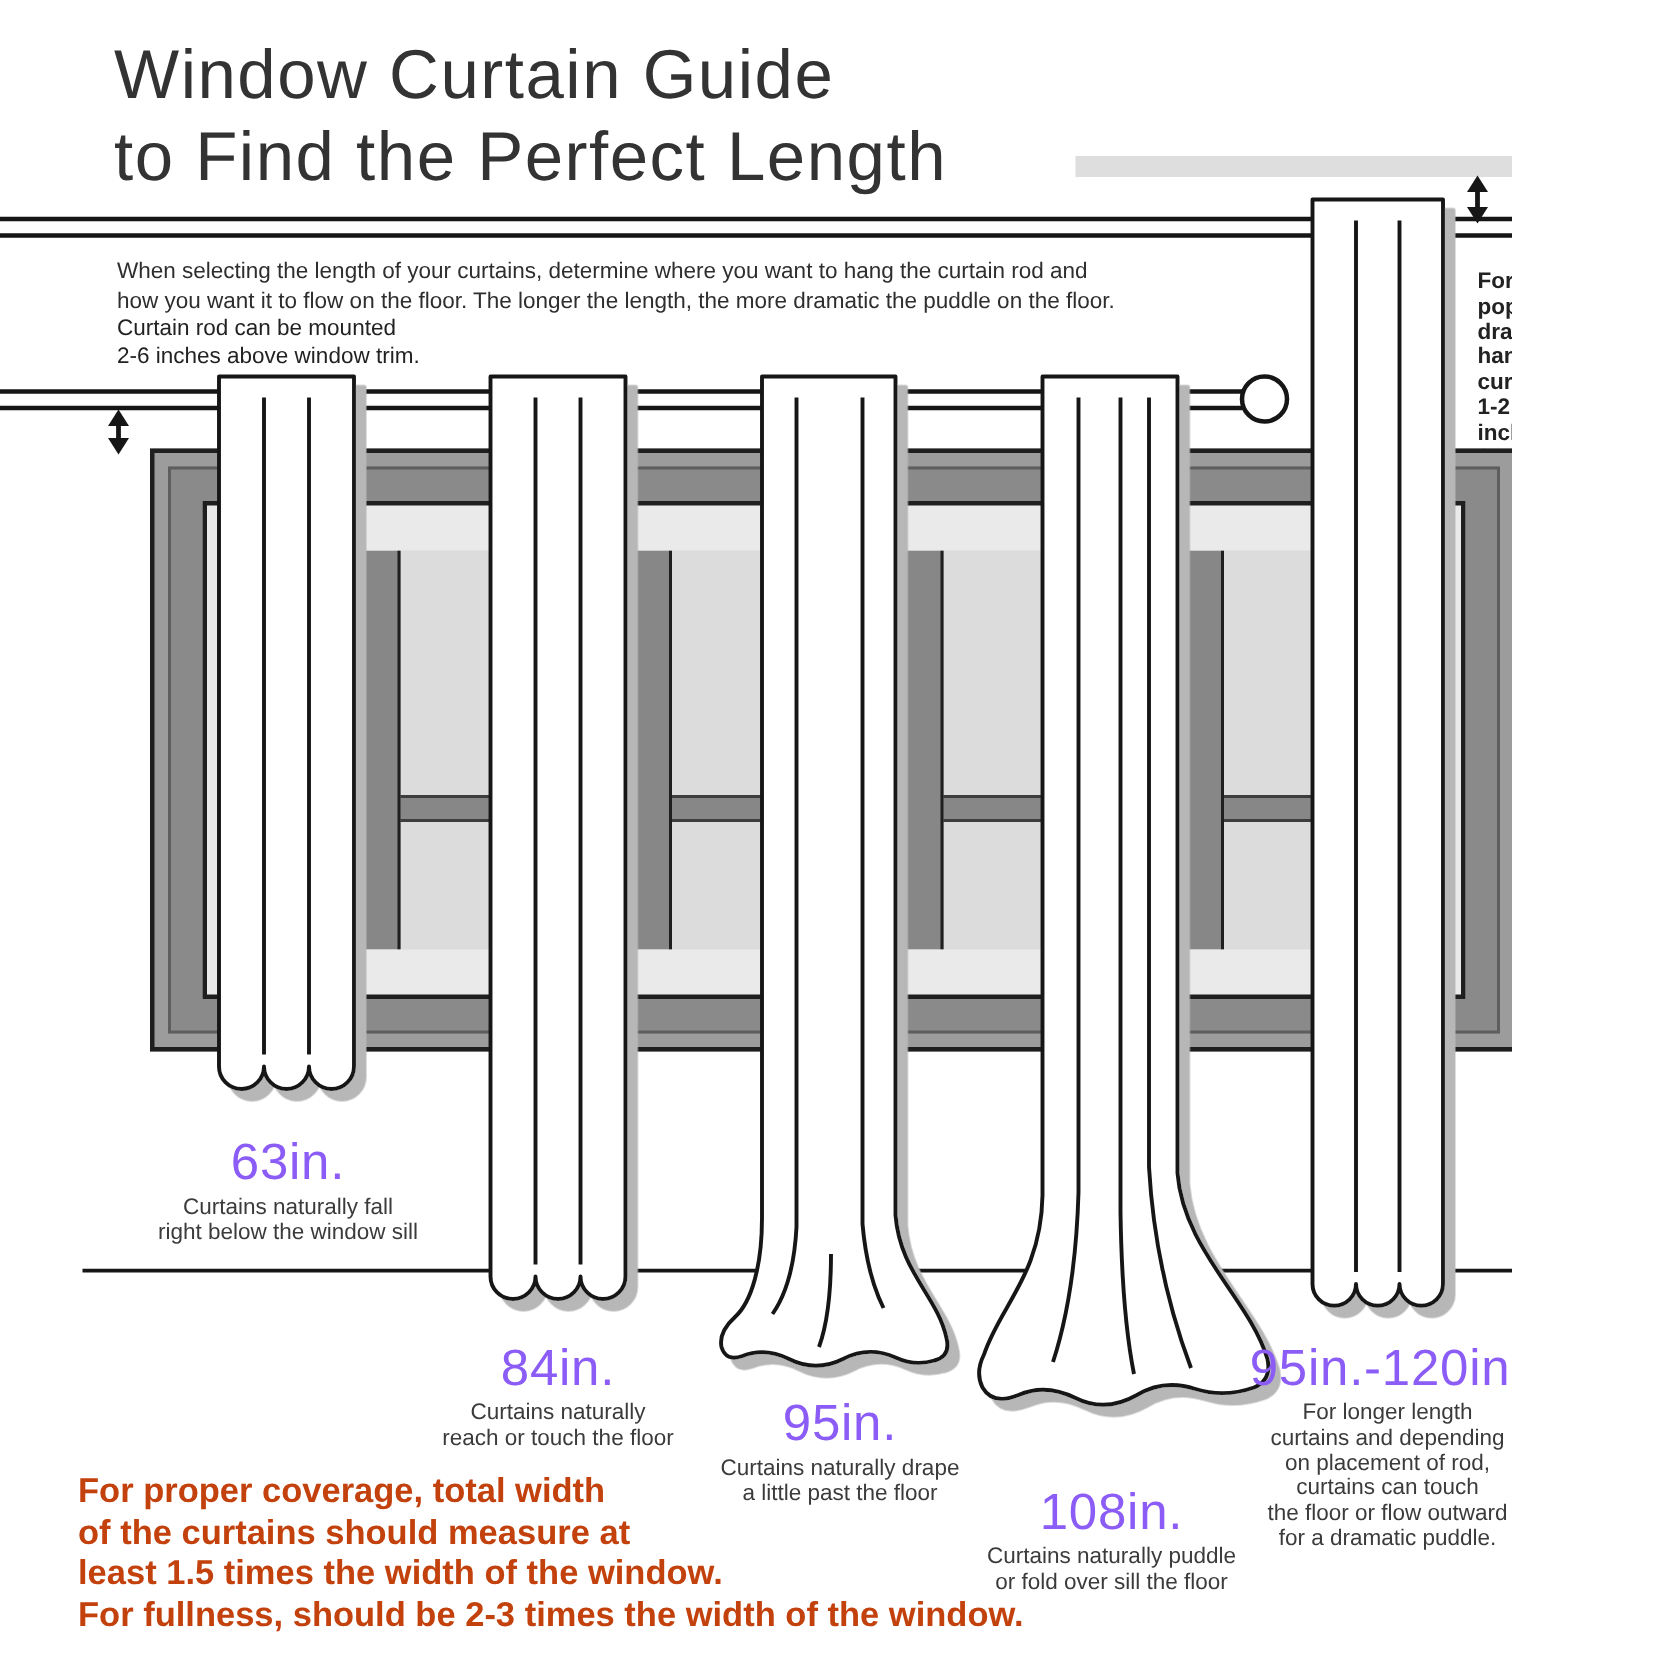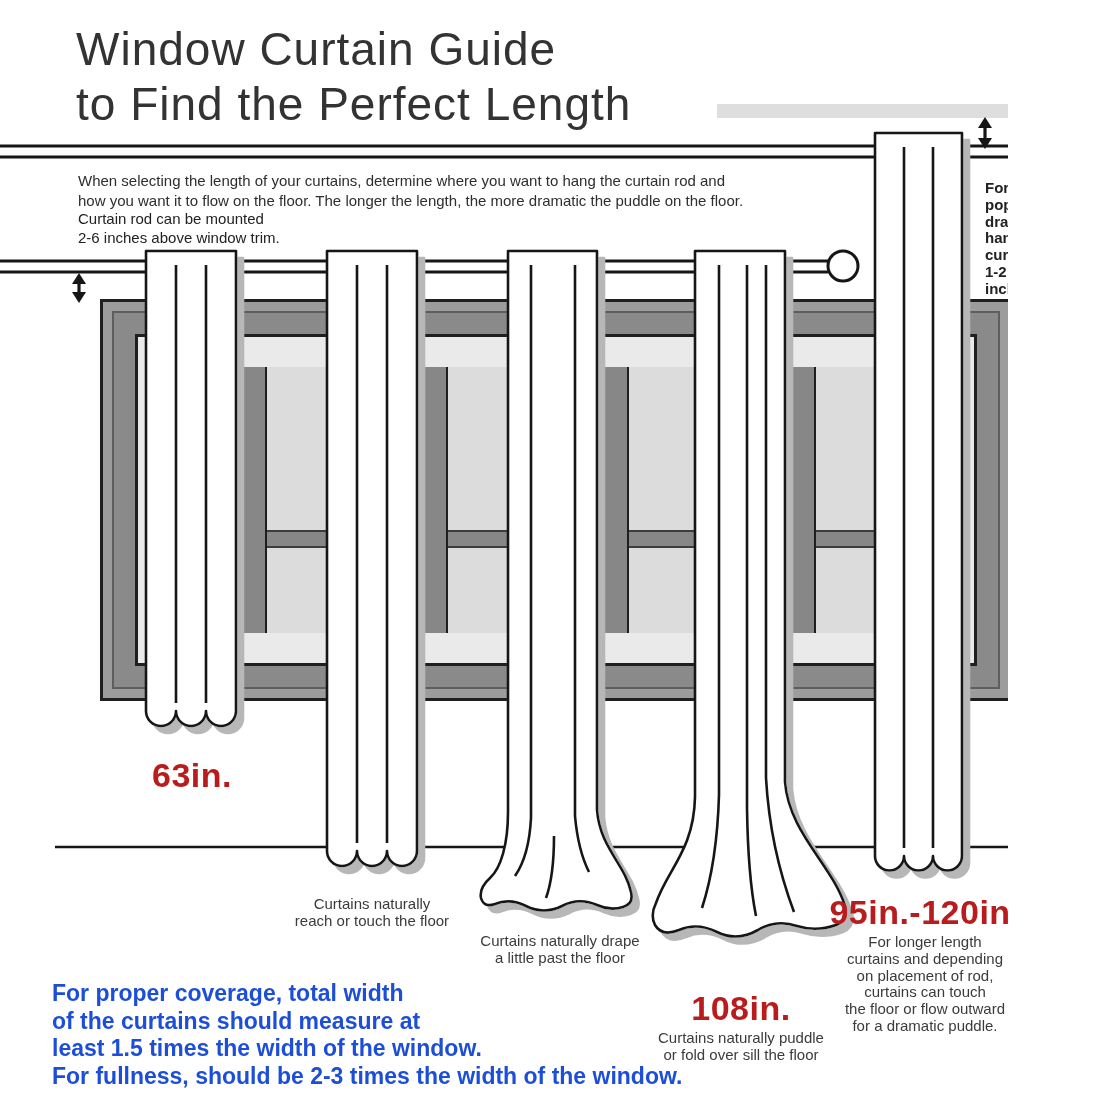--- a/index.html
+++ b/index.html
@@ -56,33 +56,33 @@
     position:absolute; top:0; bottom:0; width:82px;
     background:#878787; border-left:2.5px solid #1f1f1f; border-right:2.5px solid #1f1f1f;
     box-sizing:border-box;
   }
   .overlay{ left:0; top:0; width:1120px; height:1120px; pointer-events:none; }
   .overlay line, .overlay path{ stroke:#161616; }
   .overlay polygon{ fill:#161616; stroke:none; }
   
   .curtain-label{ text-align:center; }
   .curtain-label .size{
-    font-size:34px; font-weight:700; letter-spacing:0.5px; color:#b91c1c; line-height:38px;
+    font-size:34px; font-weight:400; letter-spacing:0.5px; color:#8b5cf6; line-height:38px;
   }
   .curtain-label .desc{
     margin-top:3px; font-size:15px; line-height:16.8px; color:#3b3b3b; white-space:pre-line;
   }
   .label-a{ left:82px;  top:756px; width:220px; }
   .label-b{ left:262px; top:893px; width:220px; }
   .label-c{ left:448px; top:930px; width:224px; }
   .label-d{ left:626px; top:989px; width:230px; }
   .label-e{ left:810px; top:893px; width:230px; }
   .footer-note{
     left:52px; top:980px;
-    font-size:23px; line-height:27.5px; font-weight:bold; color:#1d4ed8; white-space:pre-line;
+    font-size:23px; line-height:27.5px; font-weight:bold; color:#c2410c; white-space:pre-line;
   }
 </style>
 </head>
 <body>
 
 <div class="stage">
 
   <div class="abs ceiling-bar"></div>
 
   <div class="abs title">Window Curtain Guide
@@ -184,26 +184,30 @@
     </g>
 
     <g filter="url(#curtainShadow)" stroke-width="2.6" stroke-linejoin="round">
       <path d="M875,133 L962,133 L962,856 a14.5,14.5 0 0 1 -29,0 a14.5,14.5 0 0 1 -29,0 a14.5,14.5 0 0 1 -29,0 Z" fill="#ffffff"></path>
       <path d="M904,147 V848 M933,147 V848" fill="none"></path>
     </g>
   </svg>
 
   <div class="abs curtain-label label-a">
     <div class="size">63in.</div>
+    <div class="desc">Curtains naturally fall
+right below the window sill</div>
   </div>
   <div class="abs curtain-label label-b">
+    <div class="size">84in.</div>
     <div class="desc">Curtains naturally
 reach or touch the floor</div>
   </div>
   <div class="abs curtain-label label-c">
+    <div class="size">95in.</div>
     <div class="desc">Curtains naturally drape
 a little past the floor</div>
   </div>
   <div class="abs curtain-label label-d">
     <div class="size">108in.</div>
     <div class="desc">Curtains naturally puddle
 or fold over sill the floor</div>
   </div>
   <div class="abs curtain-label label-e">
     <div class="size">95in.-120in.</div>

